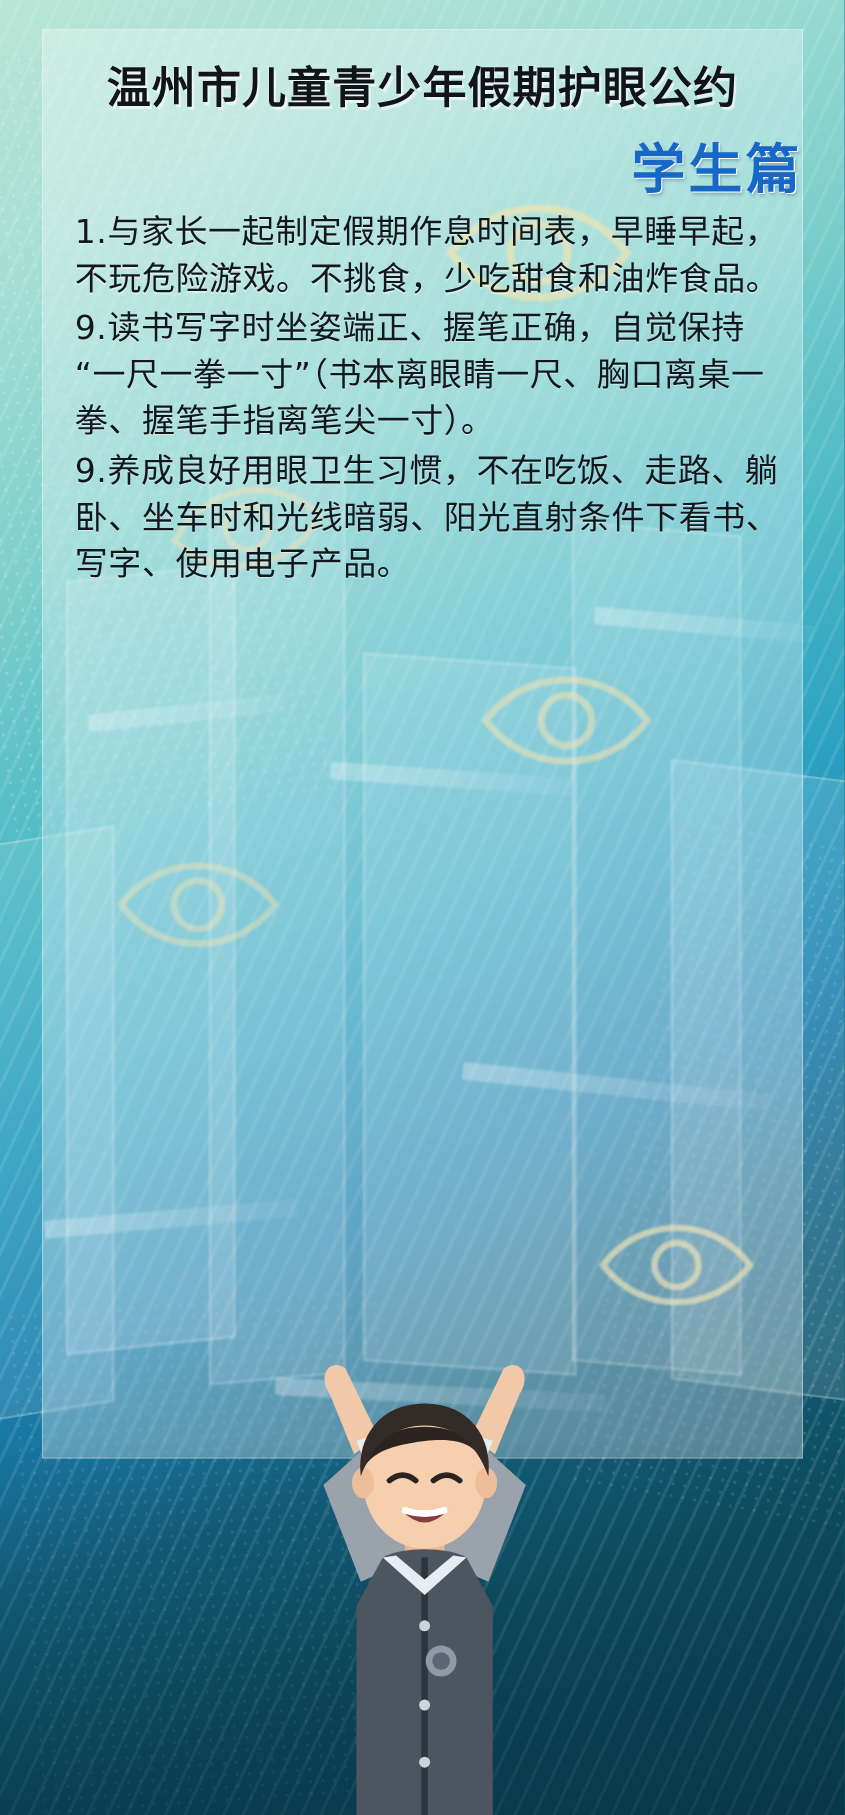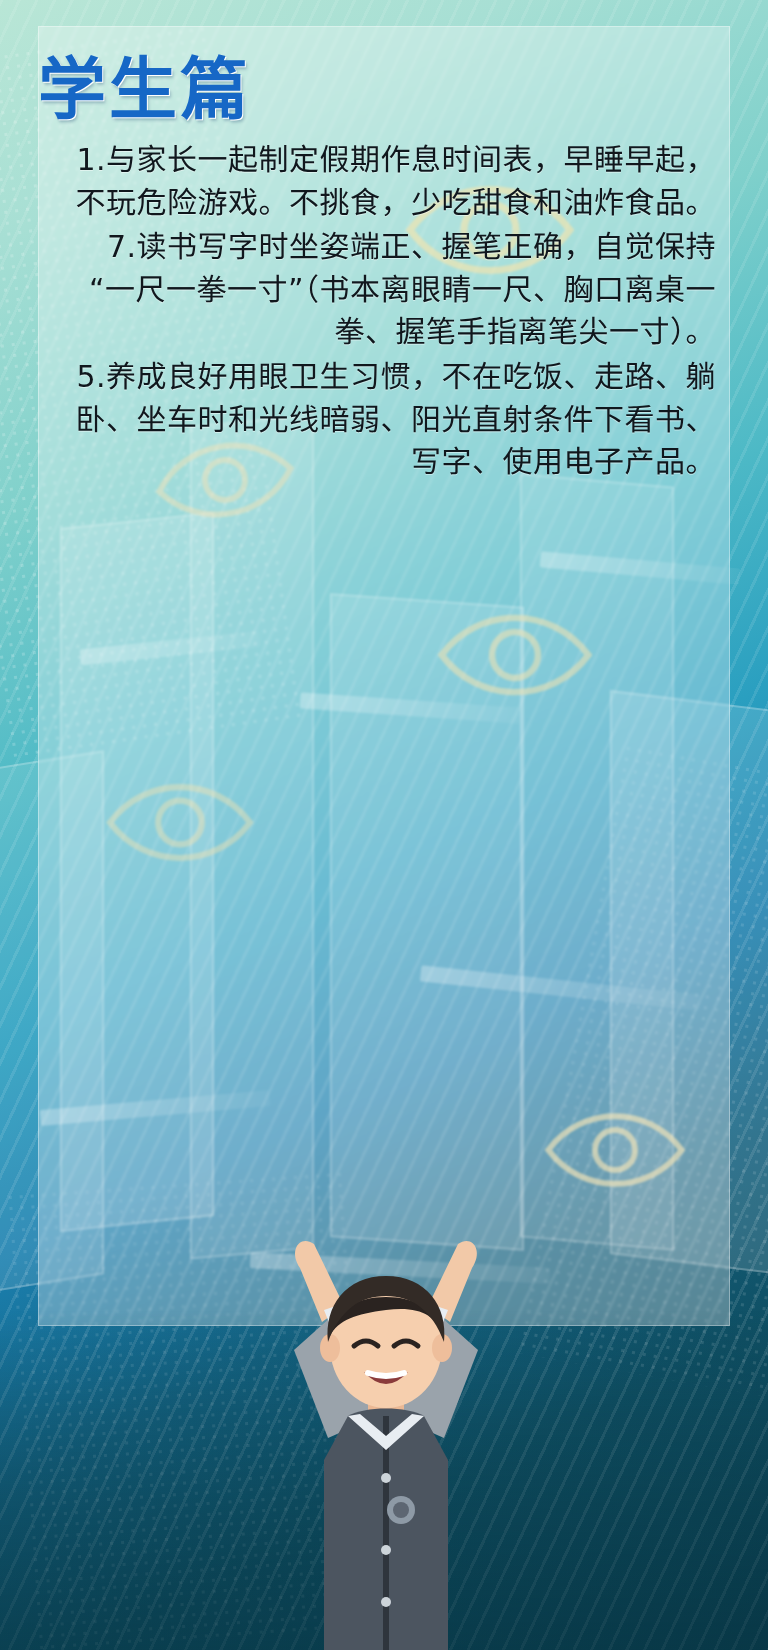--- a/index.html
+++ b/index.html
@@ -124,36 +124,35 @@
     font-size: 40px;
     letter-spacing: 1px;
     color: #111418;
     text-shadow:
       0 0 1px rgba(255,255,255,.9),
       2px 2px 0 rgba(255,255,255,.55);
   }
 
   .subtitle {
     margin: 8px 0 6px 0;
-    text-align: left;
+    text-align: right;
     font-family: "DejaVu Sans", "Liberation Sans", sans-serif;
     font-weight: 700;
-    font-size: 68px;
+    font-size: 49px;
     letter-spacing: 3px;
     color: #1667c6;
     text-shadow:
       1px 1px 0 #ffffff,
       2px 3px 3px rgba(0,40,90,.25);
   }
 
   .rules {
     margin: 4px 0 0 0;
     padding: 0 14px 0 30px;
     list-style: none;
-    text-align: right;
   }
   .rule {
     font-family: "DejaVu Sans", "Liberation Sans", sans-serif;
     font-size: 30px;
     line-height: 1.42;
     color: #10171d;
     letter-spacing: 0.5px;
     margin-bottom: 2px;
     text-shadow: 0 1px 0 rgba(255,255,255,.45);
   }
@@ -231,26 +230,27 @@
   </div>
 
   <div class="eye-mark" style="left:540px; top:1100px; opacity:.65;">
     <svg width="150" height="100" viewBox="0 0 180 120">
       <path d="M10 60 C50 6, 130 6, 170 60 C130 114, 50 114, 10 60 Z" fill="none" stroke="#f3dc9a" stroke-width="7"></path>
       <circle cx="90" cy="60" r="24" fill="none" stroke="#f3dc9a" stroke-width="7"></circle>
     </svg>
   </div>
 
   <div class="card">
+    <h1 class="title">温州市儿童青少年假期护眼公约</h1>
     <div class="subtitle">学生篇</div>
 
     <ul class="rules">
       <li class="rule">1.与家长一起制定假期作息时间表，早睡早起，不玩危险游戏。不挑食，少吃甜食和油炸食品。</li>
-      <li class="rule">7.读书写字时坐姿端正、握笔正确，自觉保持“一尺一拳一寸”（书本离眼睛一尺、胸口离桌一拳、握笔手指离笔尖一寸）。</li>
-      <li class="rule">5.养成良好用眼卫生习惯，不在吃饭、走路、躺卧、坐车时和光线暗弱、阳光直射条件下看书、写字、使用电子产品。</li>
+      <li class="rule">9.读书写字时坐姿端正、握笔正确，自觉保持“一尺一拳一寸”（书本离眼睛一尺、胸口离桌一拳、握笔手指离笔尖一寸）。</li>
+      <li class="rule">9.养成良好用眼卫生习惯，不在吃饭、走路、躺卧、坐车时和光线暗弱、阳光直射条件下看书、写字、使用电子产品。</li>
     </ul>
   </div>
 
   <div class="bottom-glow"></div>
 
   <div class="boy">
     <svg width="300" height="440" viewBox="0 0 300 440">
 
       <path d="M64 58 C52 40, 64 24, 78 34 L108 96 L86 112 Z" fill="#f2c9a8"></path>
       <path d="M236 58 C248 40, 236 24, 222 34 L192 96 L214 112 Z" fill="#f2c9a8"></path>

